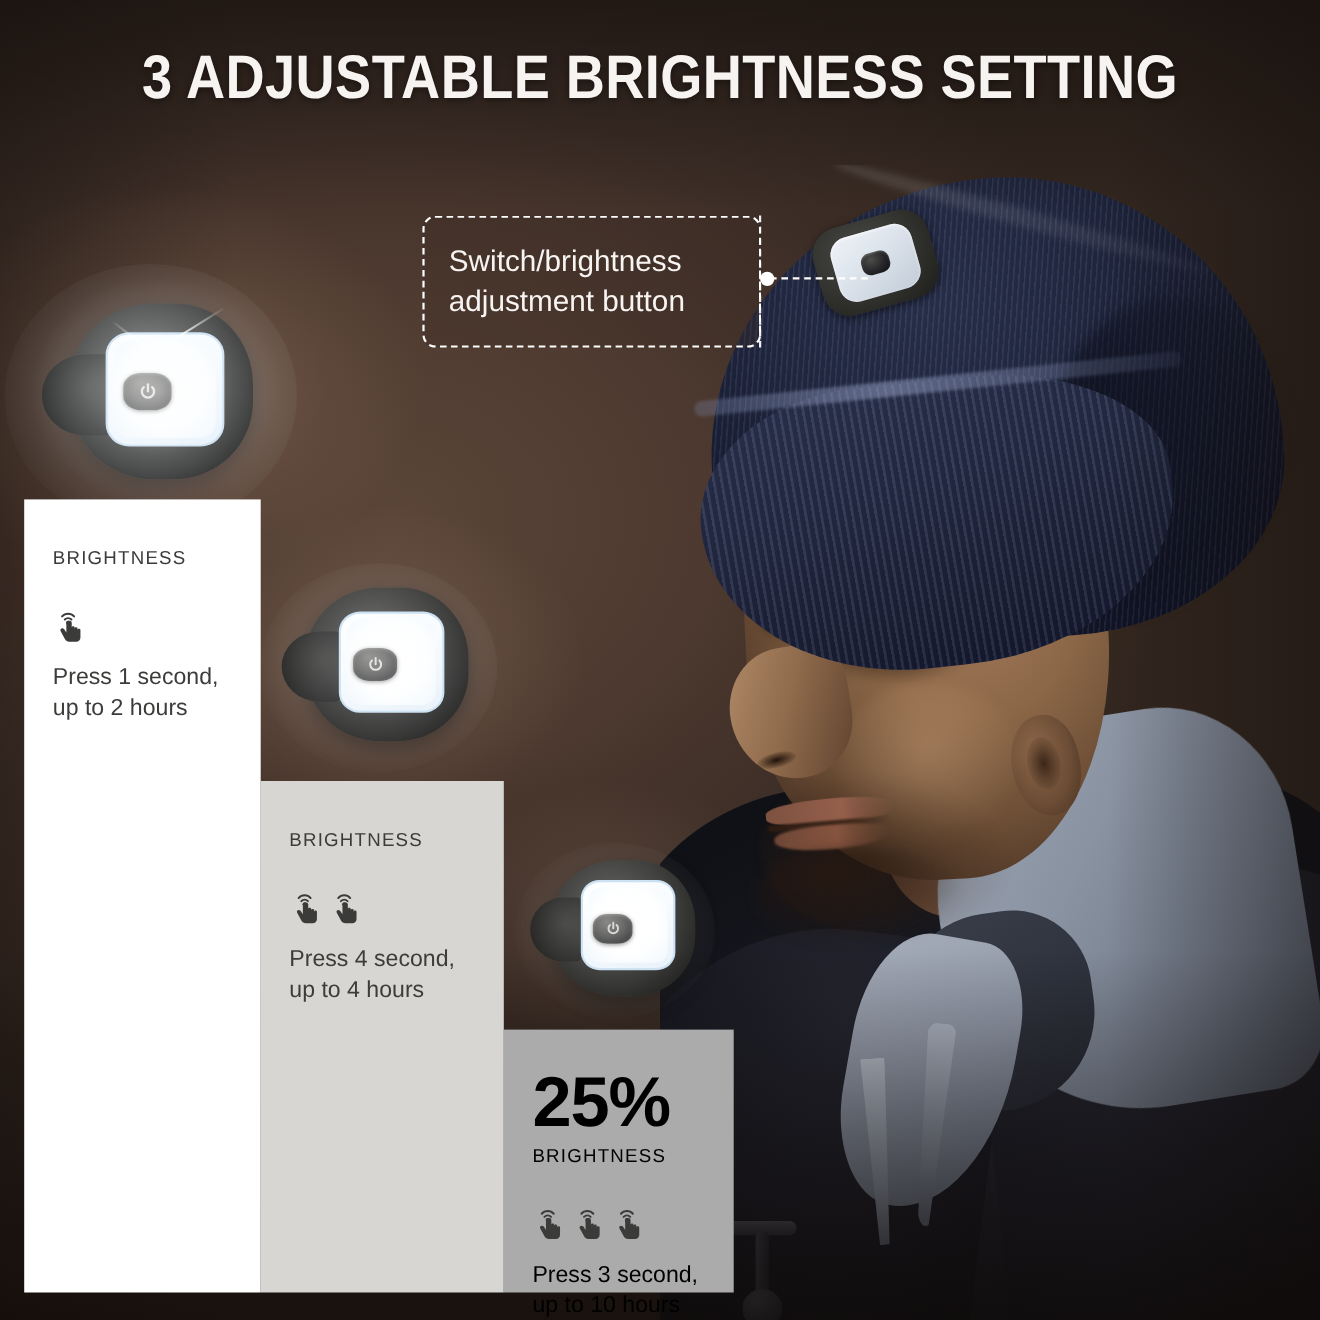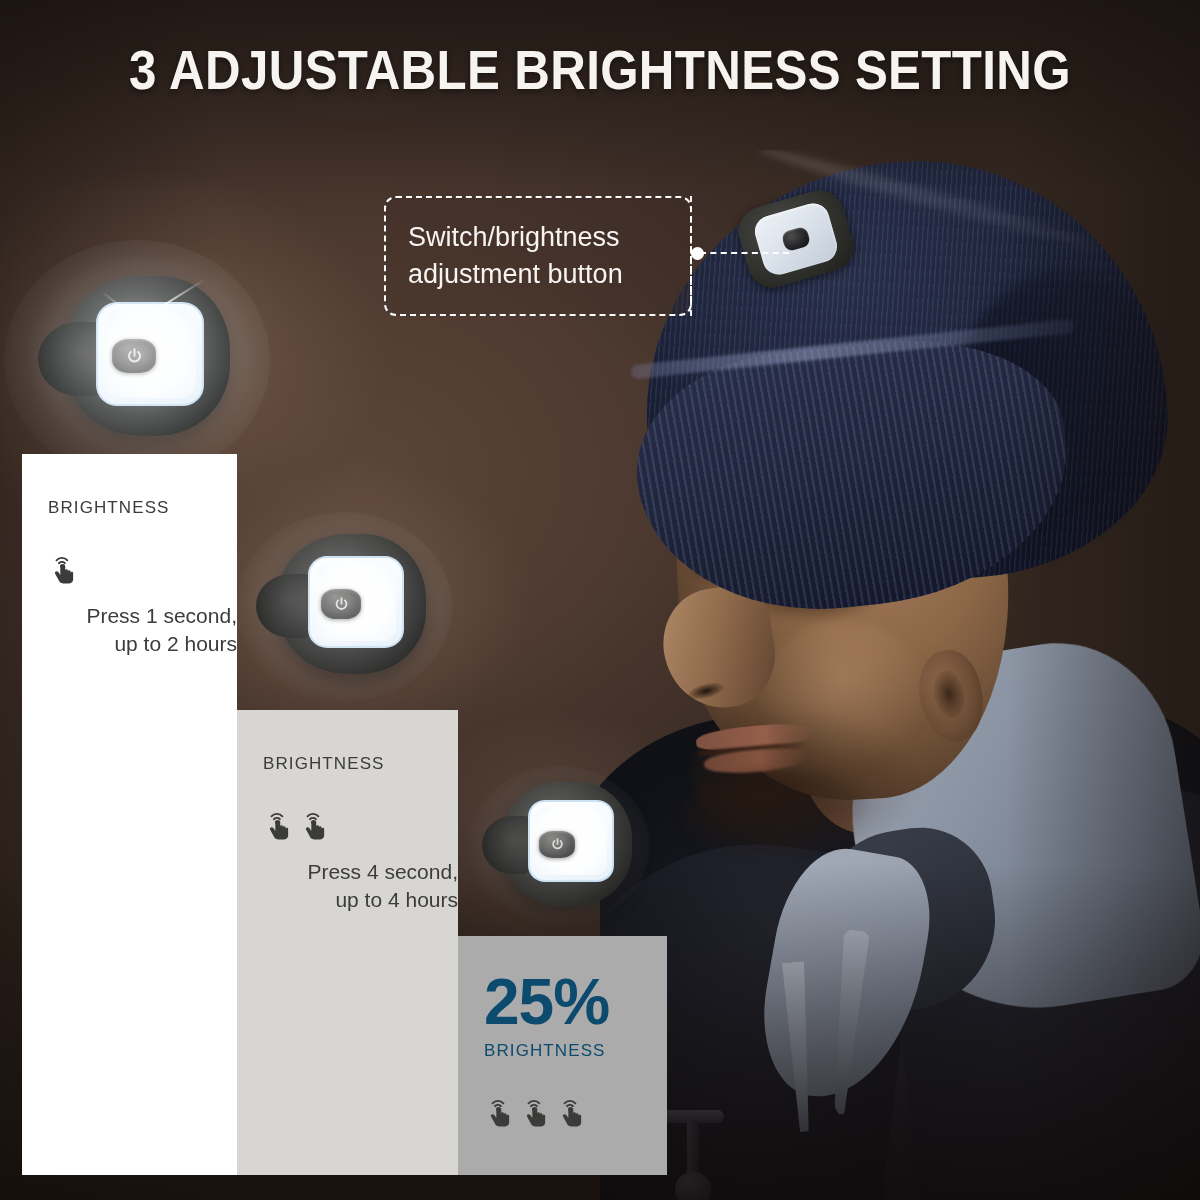--- a/index.html
+++ b/index.html
@@ -496,23 +496,22 @@
     display:flex;
     gap:4px;
     align-items:flex-end;
   }
   .tap-icon { width:32px; height:38px; display:block; }
   .press {
     margin-top:16px;
     color:#3c3c3a;
     font-size:21px;
     line-height:28px;
-    text-align:right;
-  }
-  #panel3 .press, #panel3 .pct, #panel3 .bright-label { color:#0c4a6e; }
+  }
+  #panel3 .press, #panel3 .pct, #panel3 .bright-label { color:#000000; }
 </style>
 </head>
 <body>
 
 <div id="stage">
 
   <div class="bg-base"></div>
   <div class="bg-glow"></div>
 
   <div class="photo">
@@ -732,15 +731,19 @@
   <circle cx="14.8" cy="19.1" r="2.0" fill="#3b3b39"></circle>
   <path d="M13.1 19.0 L13.1 28.6 L11.0 25.4 C9.4 23.4 6.4 24.9 7.6 27.3
            L11.8 35.0 C12.6 36.6 14.1 37.4 15.9 37.4
            L22.6 37.4 C25.0 37.4 26.7 35.7 26.7 33.3
            L26.7 26.4 C26.7 24.5 23.9 24.5 23.9 26.4
            L23.9 24.9 C23.9 23.0 21.1 23.0 21.1 24.9
            L21.1 23.8 C21.1 21.9 18.3 21.9 18.3 23.8
            L18.3 19.0 C18.3 16.6 13.1 16.6 13.1 19.0 Z" fill="#3b3b39"></path>
 </svg>
       </div>
+    <div class="press">
+      <div>Press 3 second,</div>
+      <div>up to 10 hours</div>
+    </div>
   </div>
 
 </div>
 
 </body></html>

